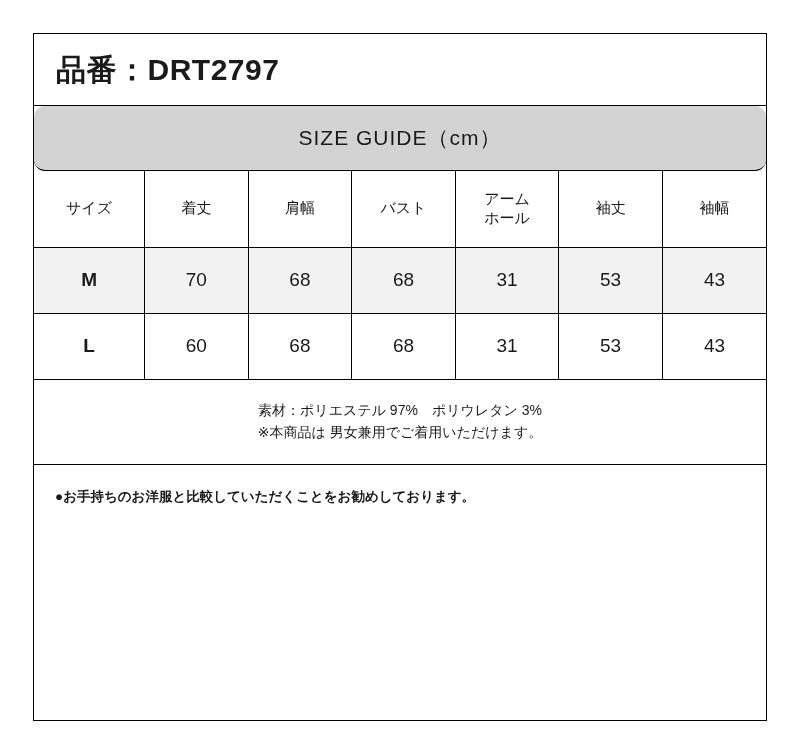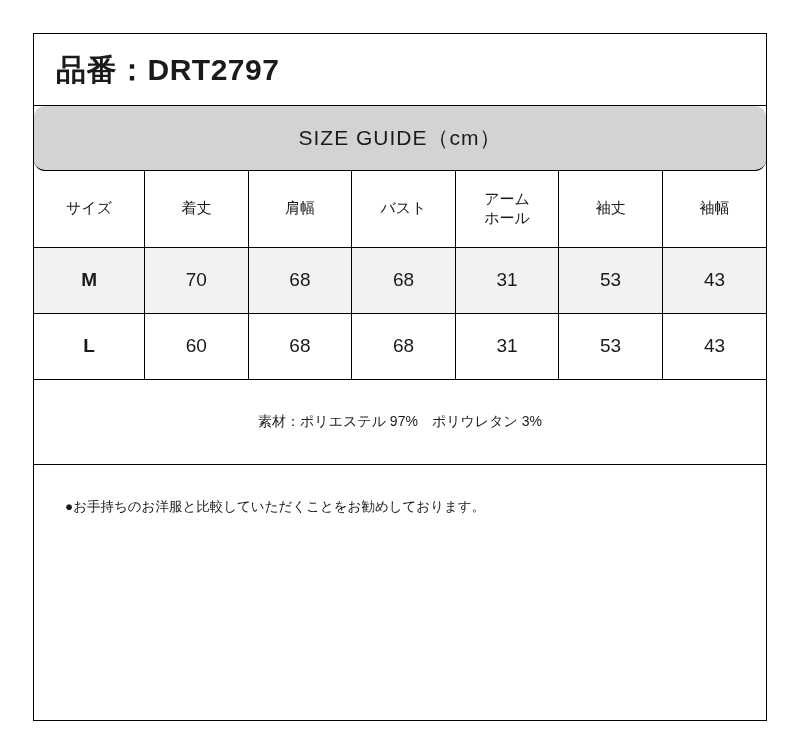--- a/index.html
+++ b/index.html
@@ -130,23 +130,24 @@
   
   .notes {
     flex: 1;
     background: #ffffff;
     padding: 16px 0 0 16px;
     box-sizing: border-box;
   }
   .notes .note {
     font-size: 13.5px;
     line-height: 1.62;
-    margin: 15px;
+    margin: 5px;
     text-align: left;
     white-space: pre-line;
+    font-weight: bold;
   }
 </style>
 </head>
 <body>
 
 <div id="page">
   <div id="sheet">
 
     <div class="product-row">
       <span class="product-number">品番：DRT2797</span>
@@ -196,20 +197,21 @@
           <td>31</td>
           <td>53</td>
           <td>43</td>
         </tr>
       </tbody>
     </table>
 
 
     <div class="quality-body">
       <div class="qline">素材：ポリエステル 97%　ポリウレタン 3%</div>
+      <div class="qline">※本商品は 男女兼用でご着用いただけます。</div>
     </div>
 
     <div class="notes">
       <p class="note">●お手持ちのお洋服と比較していただくことをお勧めしております。</p>
     </div>
 
   </div>
 </div>
 
 </body></html>

